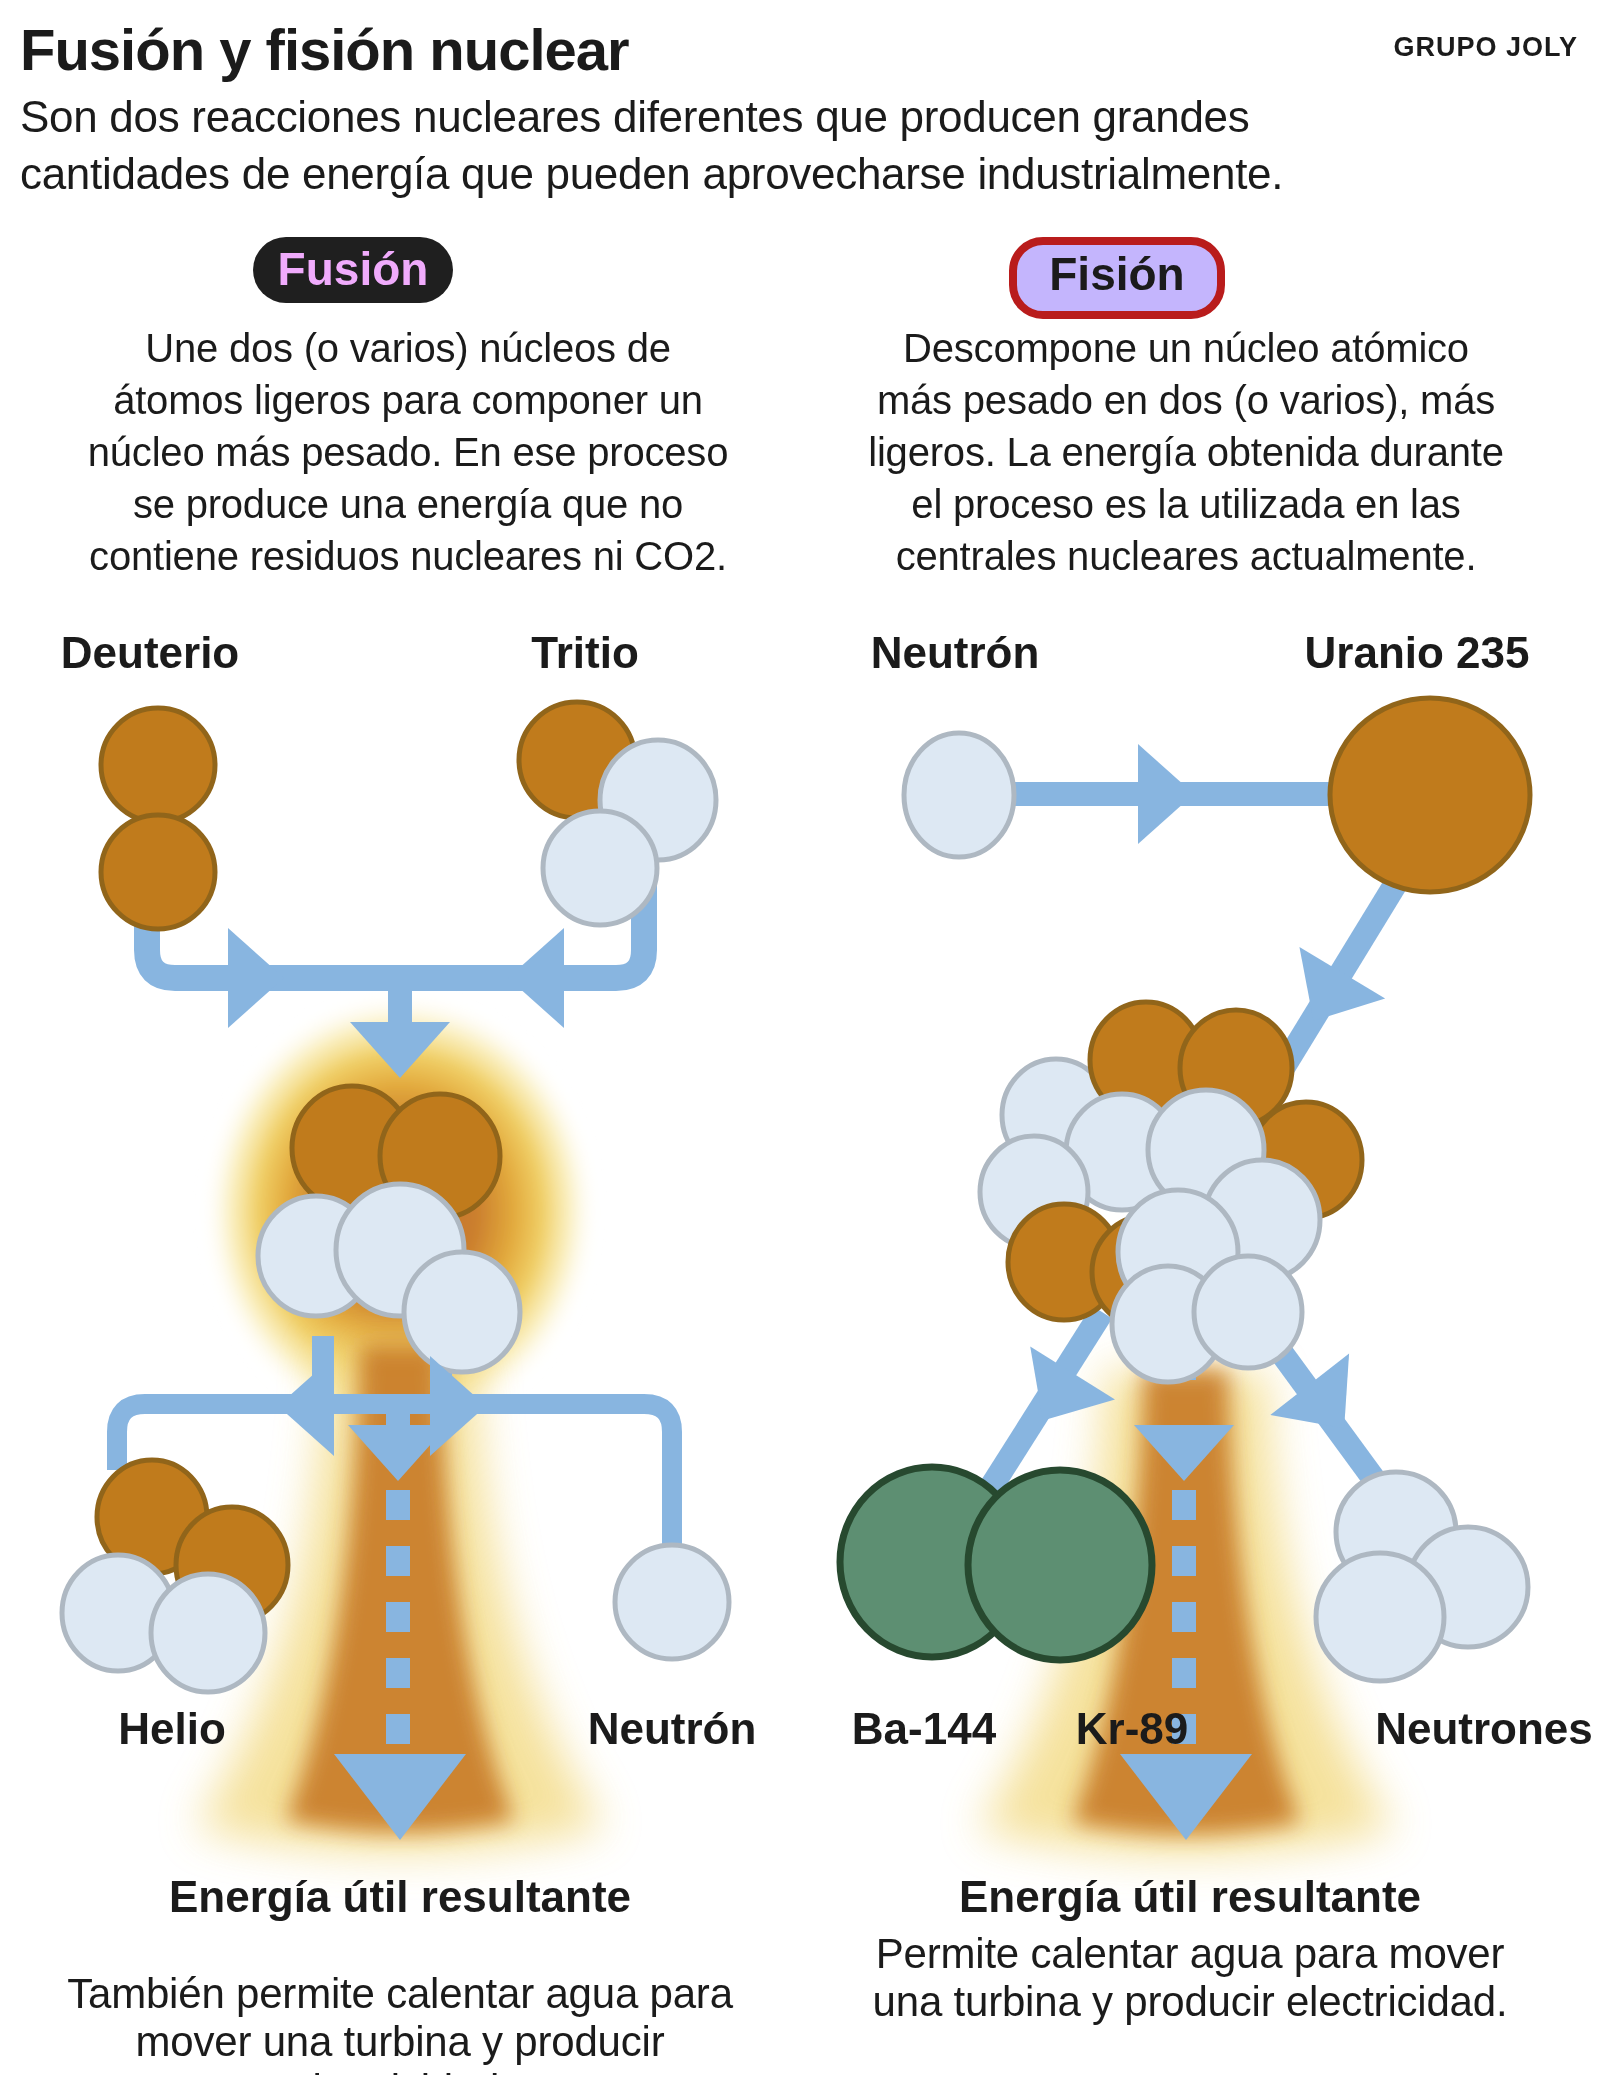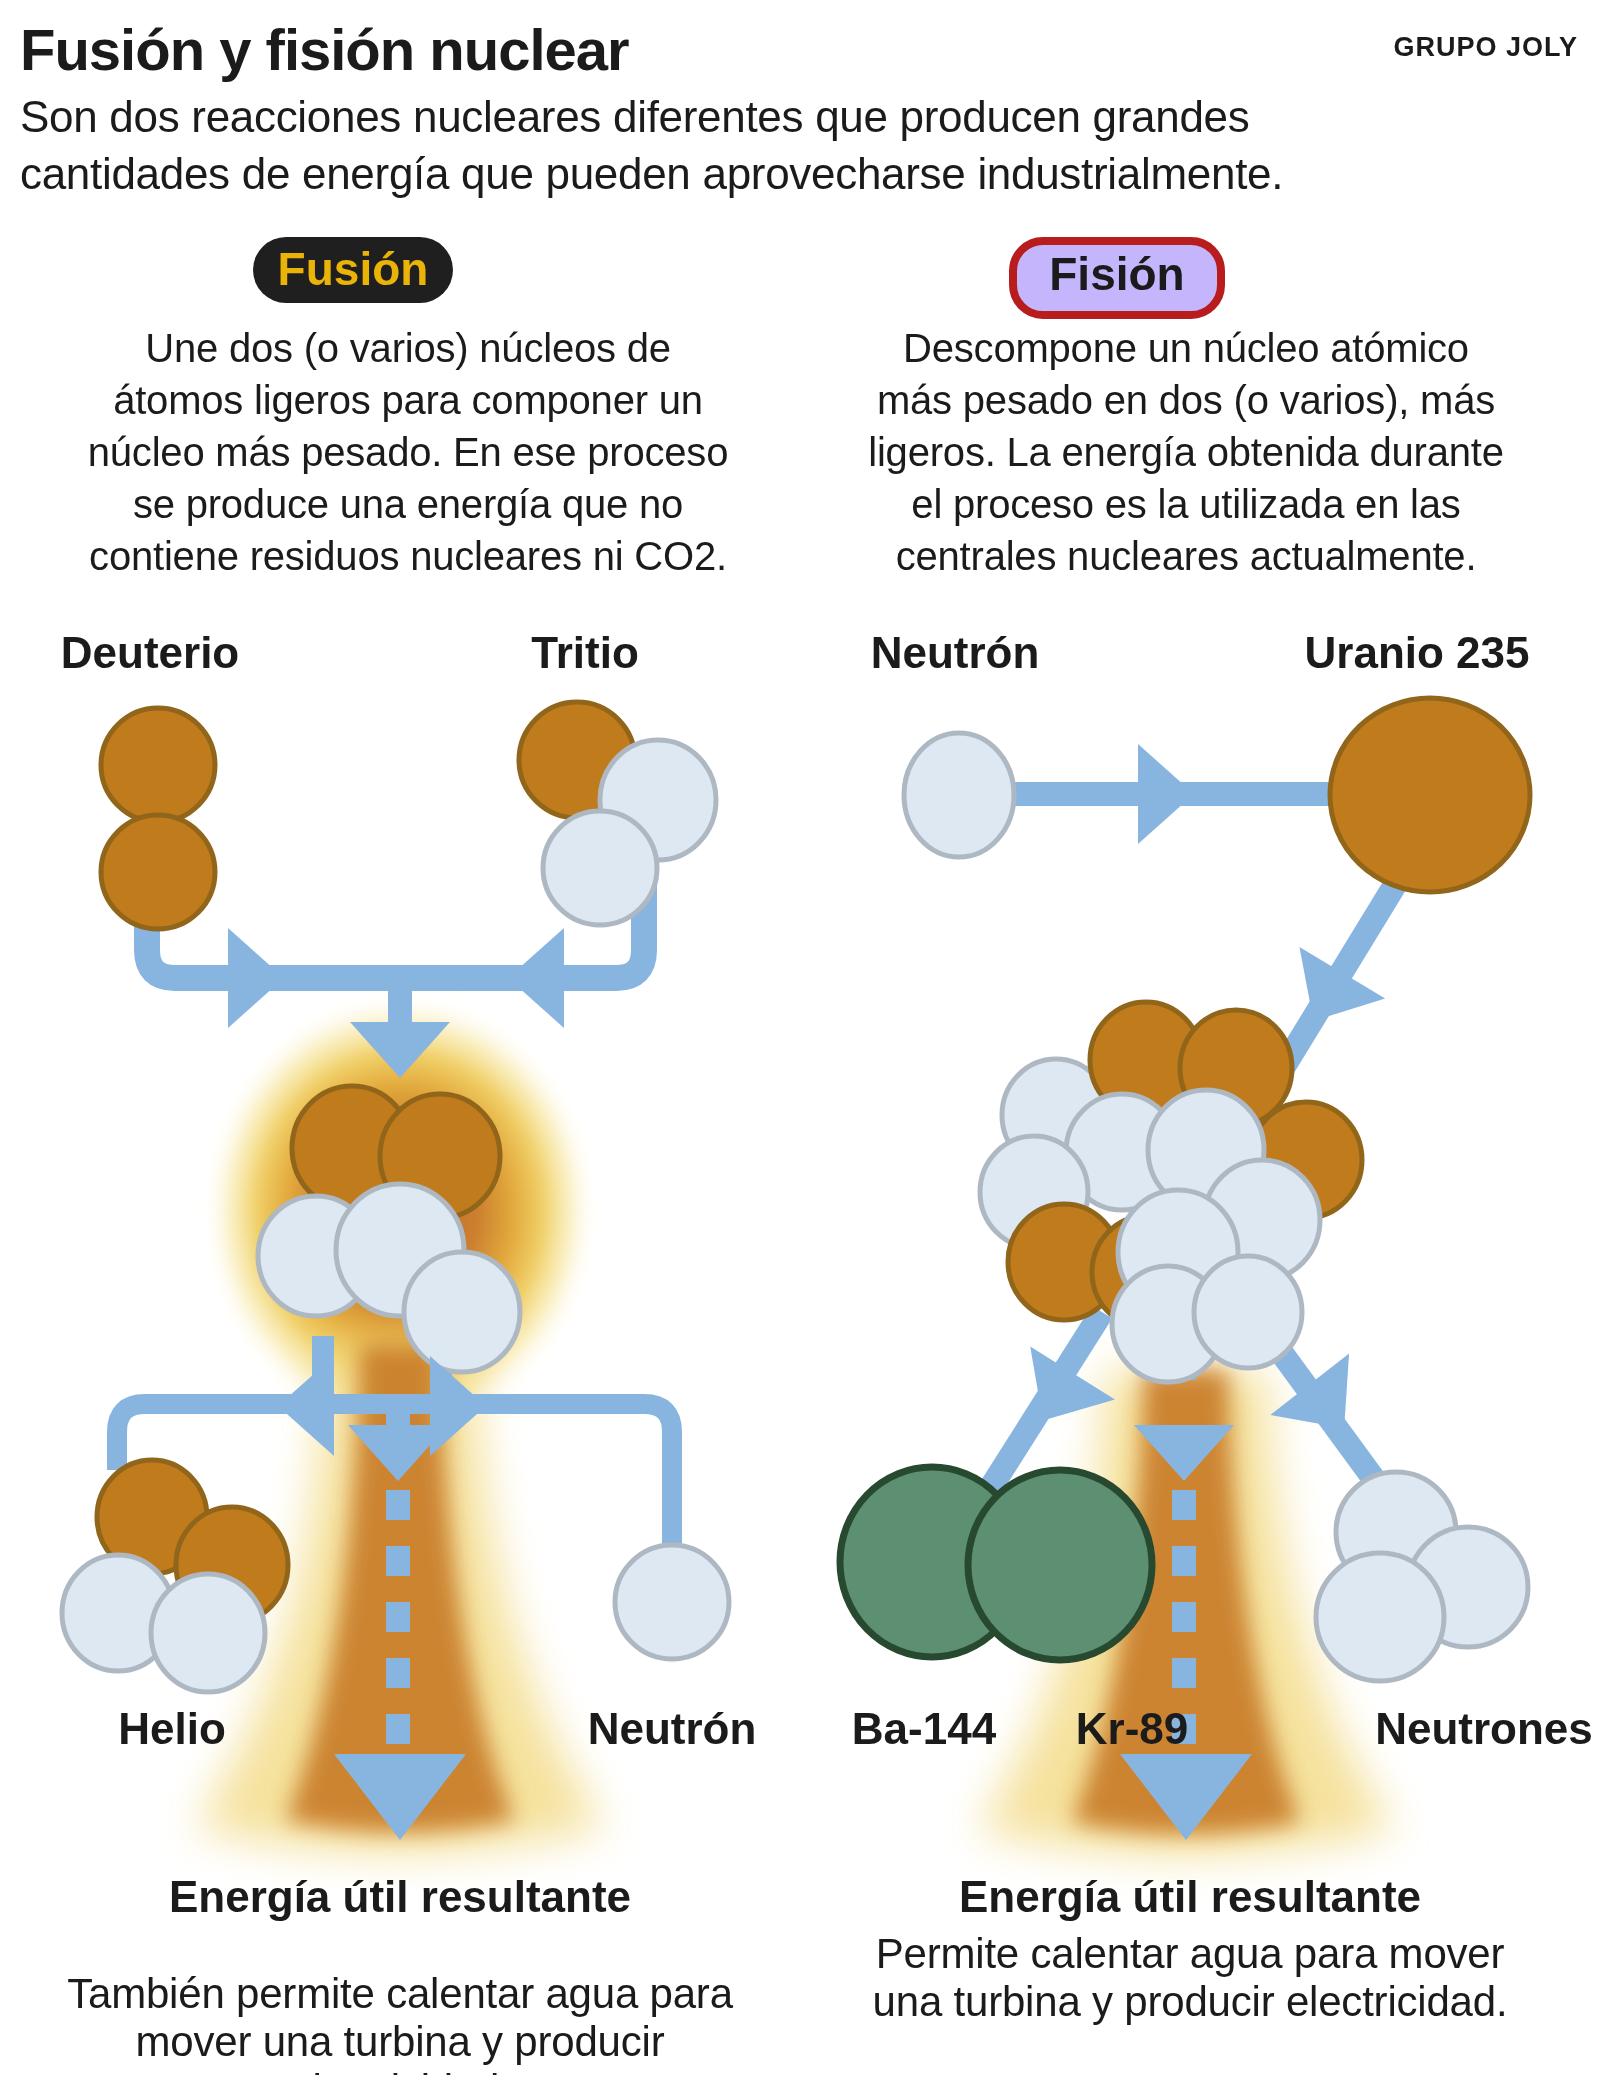--- a/index.html
+++ b/index.html
@@ -6,21 +6,21 @@
   body{width:1600px;height:2075px;position:relative;overflow:hidden;
        font-family:"Liberation Sans", sans-serif;color:var(--text,#1b1b1b);}
   .abs{position:absolute;}
   .ctr{transform:translateX(-50%);white-space:nowrap;}
   #diagram{position:absolute;left:0;top:0;width:1600px;height:2075px;}
   .title{font-size:58px;font-weight:bold;letter-spacing:-1px;}
   .brand{font-size:27px;font-weight:bold;letter-spacing:1px;}
   .intro{font-size:44px;line-height:57px;letter-spacing:-.3px;}
   .badge{width:200px;height:66px;border-radius:34px;text-align:center;
          font-size:46px;font-weight:bold;line-height:64px;}
-  .badge.fusion{background:var(--badge-black,#1f1f1f);color:#eab308;}
+  .badge.fusion{background:var(--badge-black,#1f1f1f);color:#f0abfc;}
   .badge.fission{background:#c4b5fd;color:var(--text,#1b1b1b);border:8px solid #b91c1c;line-height:58px;}
   .desc{font-size:40px;line-height:52px;text-align:center;white-space:pre-line;letter-spacing:-.2px;padding-left:36px;}
   .nlabel{font-size:44px;font-weight:bold;}
   .rtitle{font-size:44px;font-weight:bold;}
   .rbody{font-size:42px;line-height:48px;text-align:center;white-space:pre-line;letter-spacing:-.2px;}
   .p{fill:var(--proton,#c07b1c);stroke:var(--proton-border,#91651a);stroke-width:5;}
   .n{fill:var(--neutron,#dde8f3);stroke:var(--neutron-border,#aeb8c2);stroke-width:5;}
   .gg{fill:var(--fragment-green,#5d8f72);stroke:var(--fragment-green-border,#27492f);stroke-width:7;}
   .ar{fill:var(--arrow-blue,#88b5e0);}
   .rail{stroke:var(--arrow-blue,#88b5e0);fill:none;}

